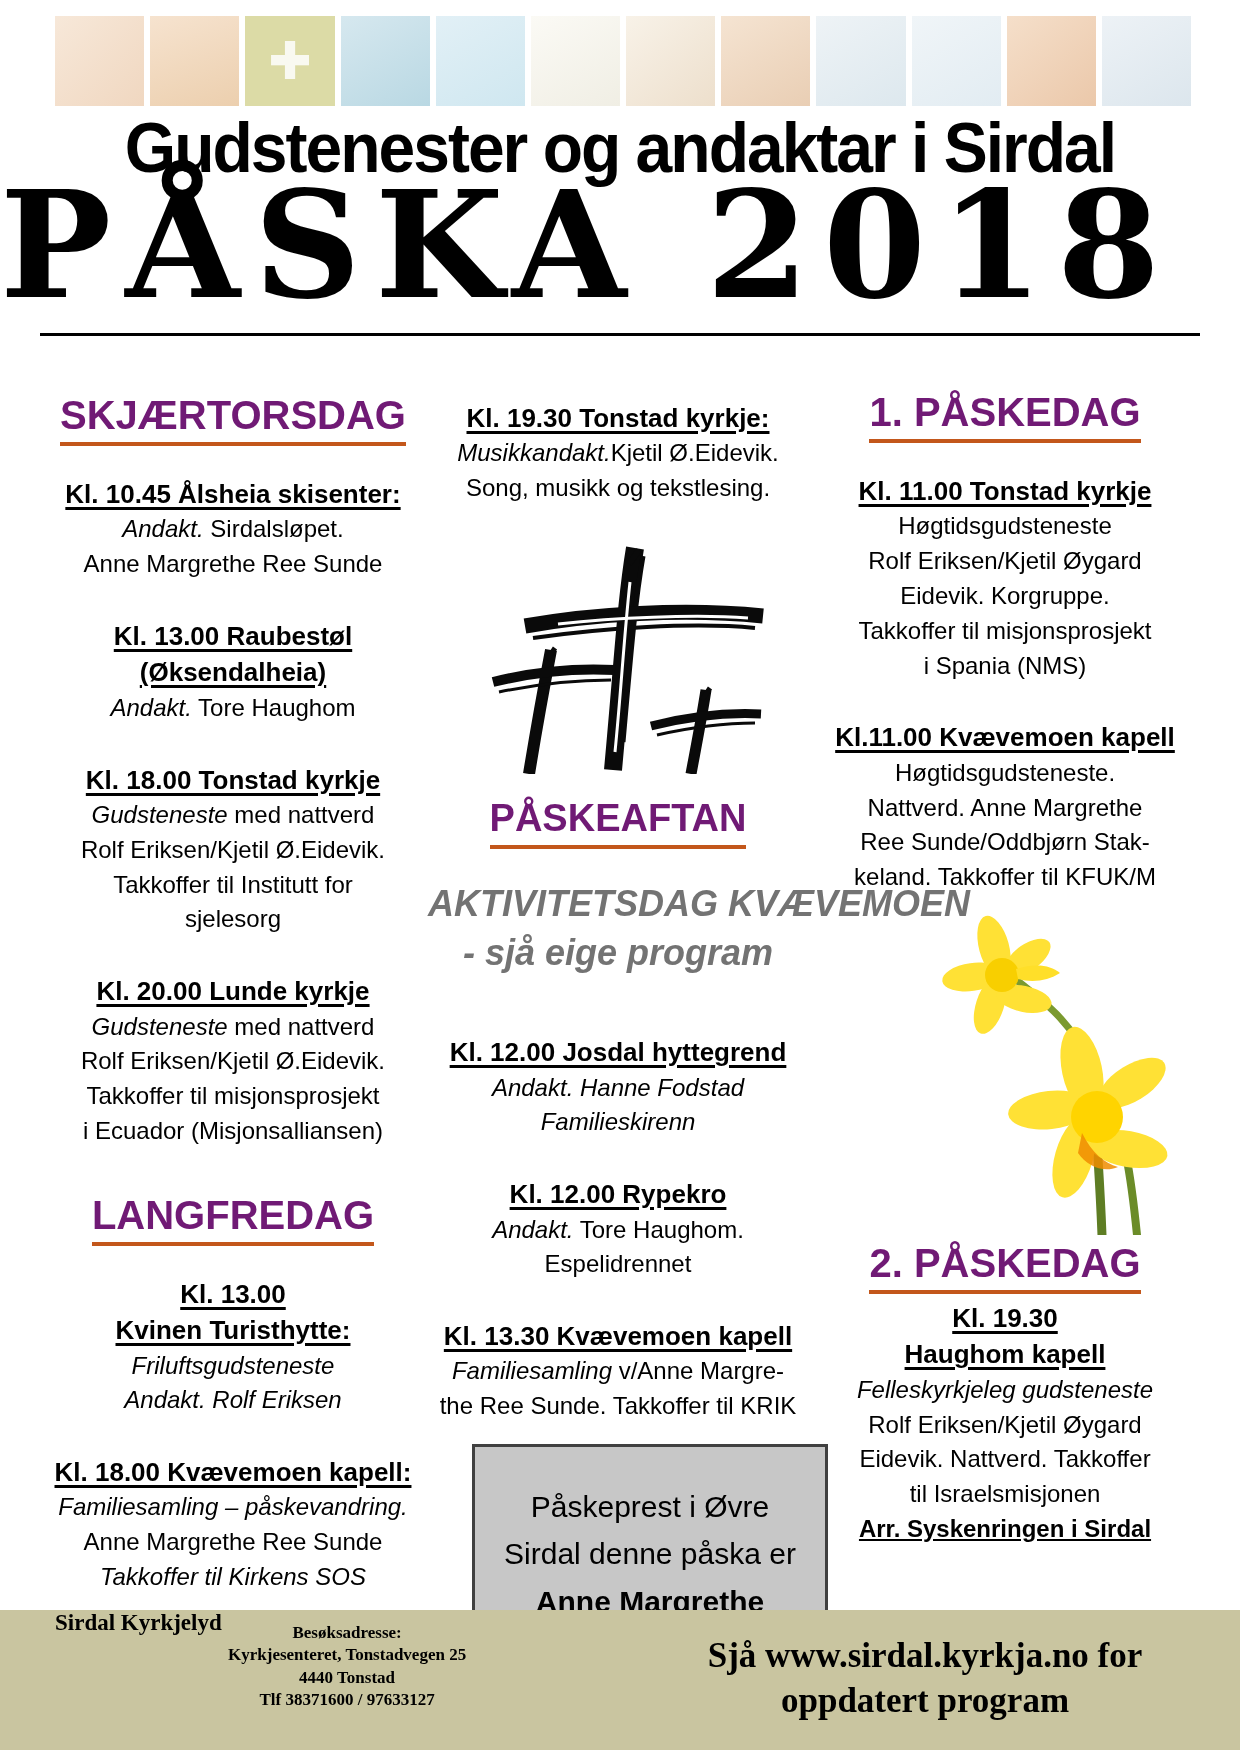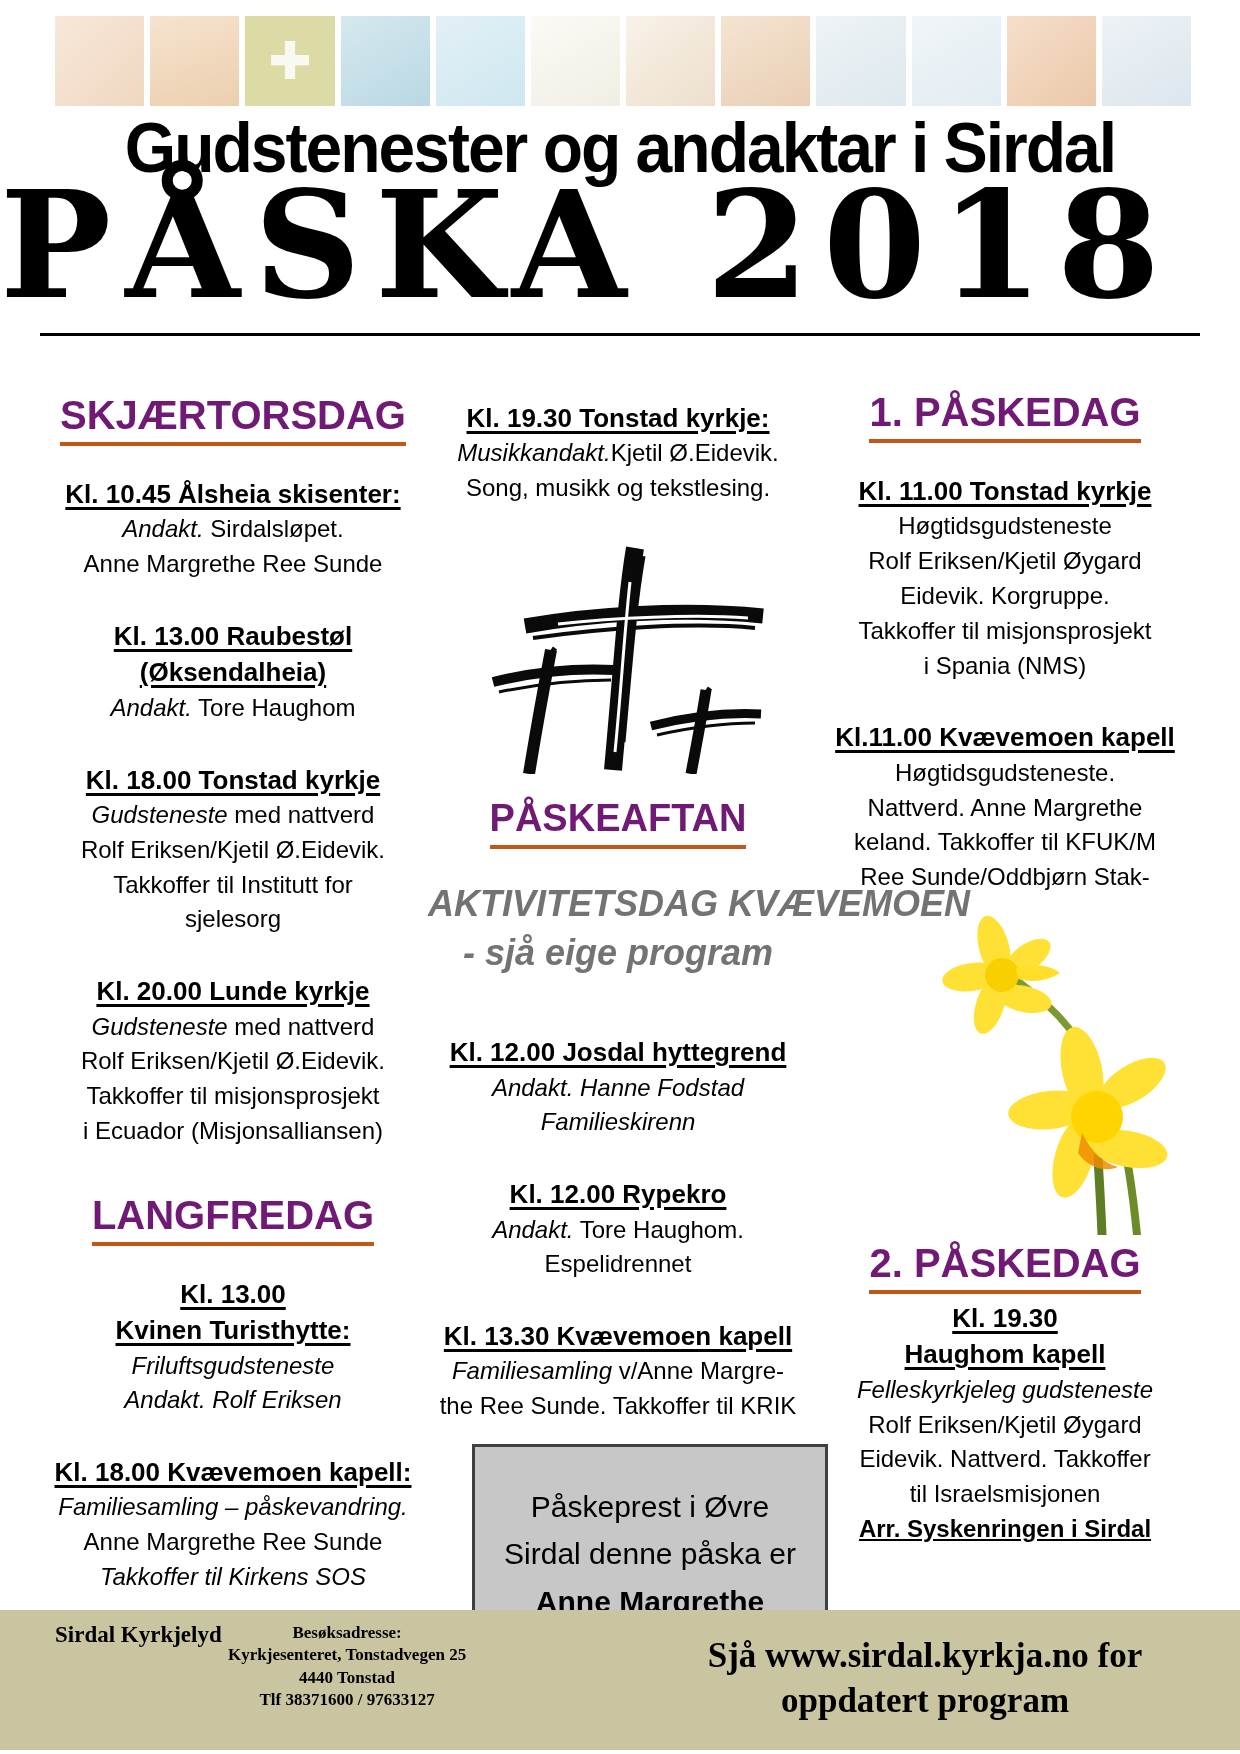--- a/index.html
+++ b/index.html
@@ -57,21 +57,21 @@
   
   .daffodil{display:block;margin:10px 24px 6px auto;}
 
   
   .infobox{box-sizing:border-box;width:356px;margin:20px 0 0 44px;background:#c7c7c7;
     border:3px solid #404040;padding:36px 6px 34px 6px;font-size:30px;line-height:1.58;text-align:center;}
 
   
   .footer{position:absolute;left:0;top:1610px;width:1240px;height:140px;background:#c9c5a0;
     font-family:"Liberation Serif",serif;}
-  .f-org{position:absolute;left:55px;top:12px;font-weight:bold;font-size:23px;}
+  .f-org{position:absolute;left:55px;top:0;font-weight:bold;font-size:23px;}
   .f-addr{position:absolute;left:228px;top:12px;font-size:17px;line-height:1.32;text-align:center;font-weight:bold;}
   .f-note{position:absolute;left:640px;top:24px;width:570px;text-align:center;
     font-weight:bold;font-size:35px;line-height:1.28;}
 </style>
 </head>
 <body>
 
 <div class="page">
 
   <div class="strip">
@@ -212,22 +212,22 @@
       <div class="ln"><span>Rolf Eriksen/Kjetil Øygard</span></div>
       <div class="ln"><span>Eidevik. Korgruppe.</span></div>
       <div class="ln"><span>Takkoffer til misjonsprosjekt</span></div>
       <div class="ln"><span>i Spania (NMS)</span></div>
     </div>
 
     <div class="ev" style="margin-bottom:0;">
       <div class="et"><span>Kl.11.00 Kvævemoen kapell</span></div>
       <div class="ln"><span>Høgtidsgudsteneste.</span></div>
       <div class="ln"><span>Nattverd. Anne Margrethe</span></div>
+      <div class="ln"><span>Ree Sunde/Oddbjørn Stak-</span></div>
       <div class="ln"><span>keland. Takkoffer til KFUK/M</span></div>
-      <div class="ln"><span>Ree Sunde/Oddbjørn Stak-</span></div>
     </div>
 
     <svg class="daffodil" width="240" height="330" viewBox="0 0 240 330">
       <g stroke="#7b9a2f" stroke-linecap="round" fill="none">
         <path d="M78 70 C110 95, 145 120, 160 165" stroke-width="7"></path>
         <path d="M160 170 C164 220, 168 280, 170 330" stroke-width="9" stroke="#5e7d24"></path>
         <path d="M205 330 C202 300, 198 270, 194 250" stroke-width="8" stroke="#6b8c28"></path>
       </g>
       <g fill="#ffe135">
         <ellipse cx="62" cy="42" rx="15" ry="32" transform="rotate(-15 62 42)"></ellipse>

